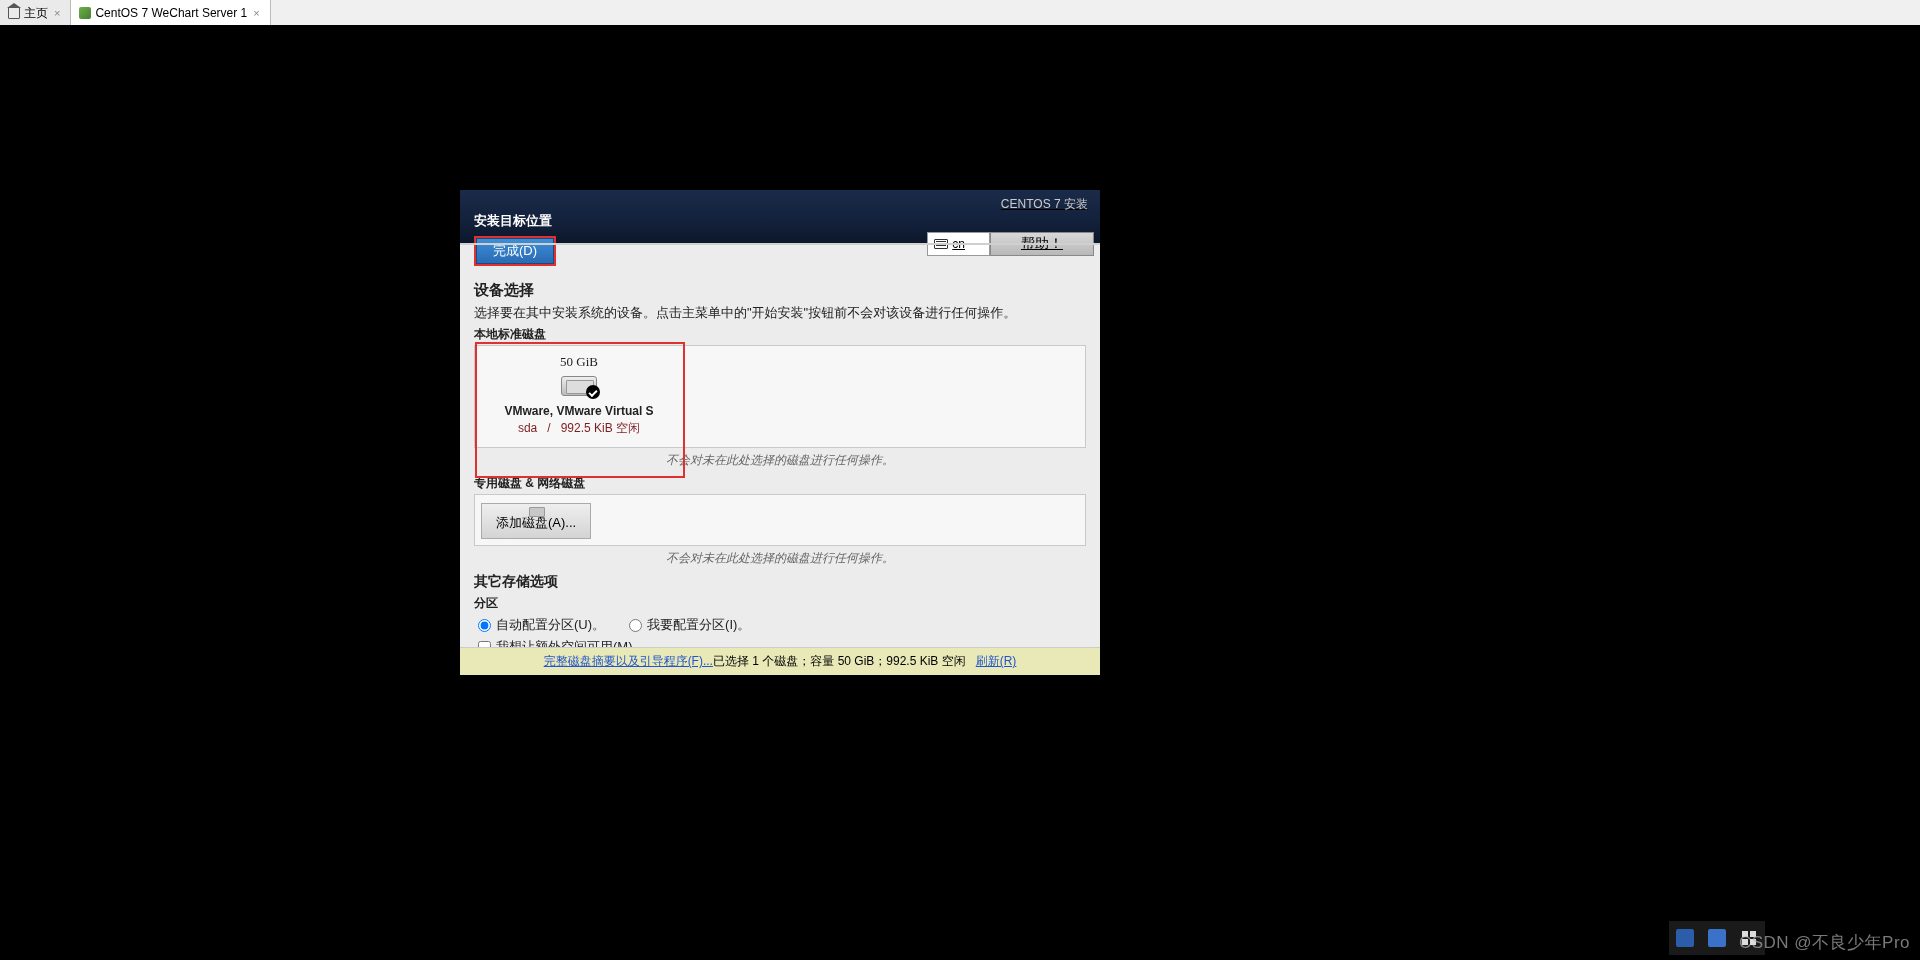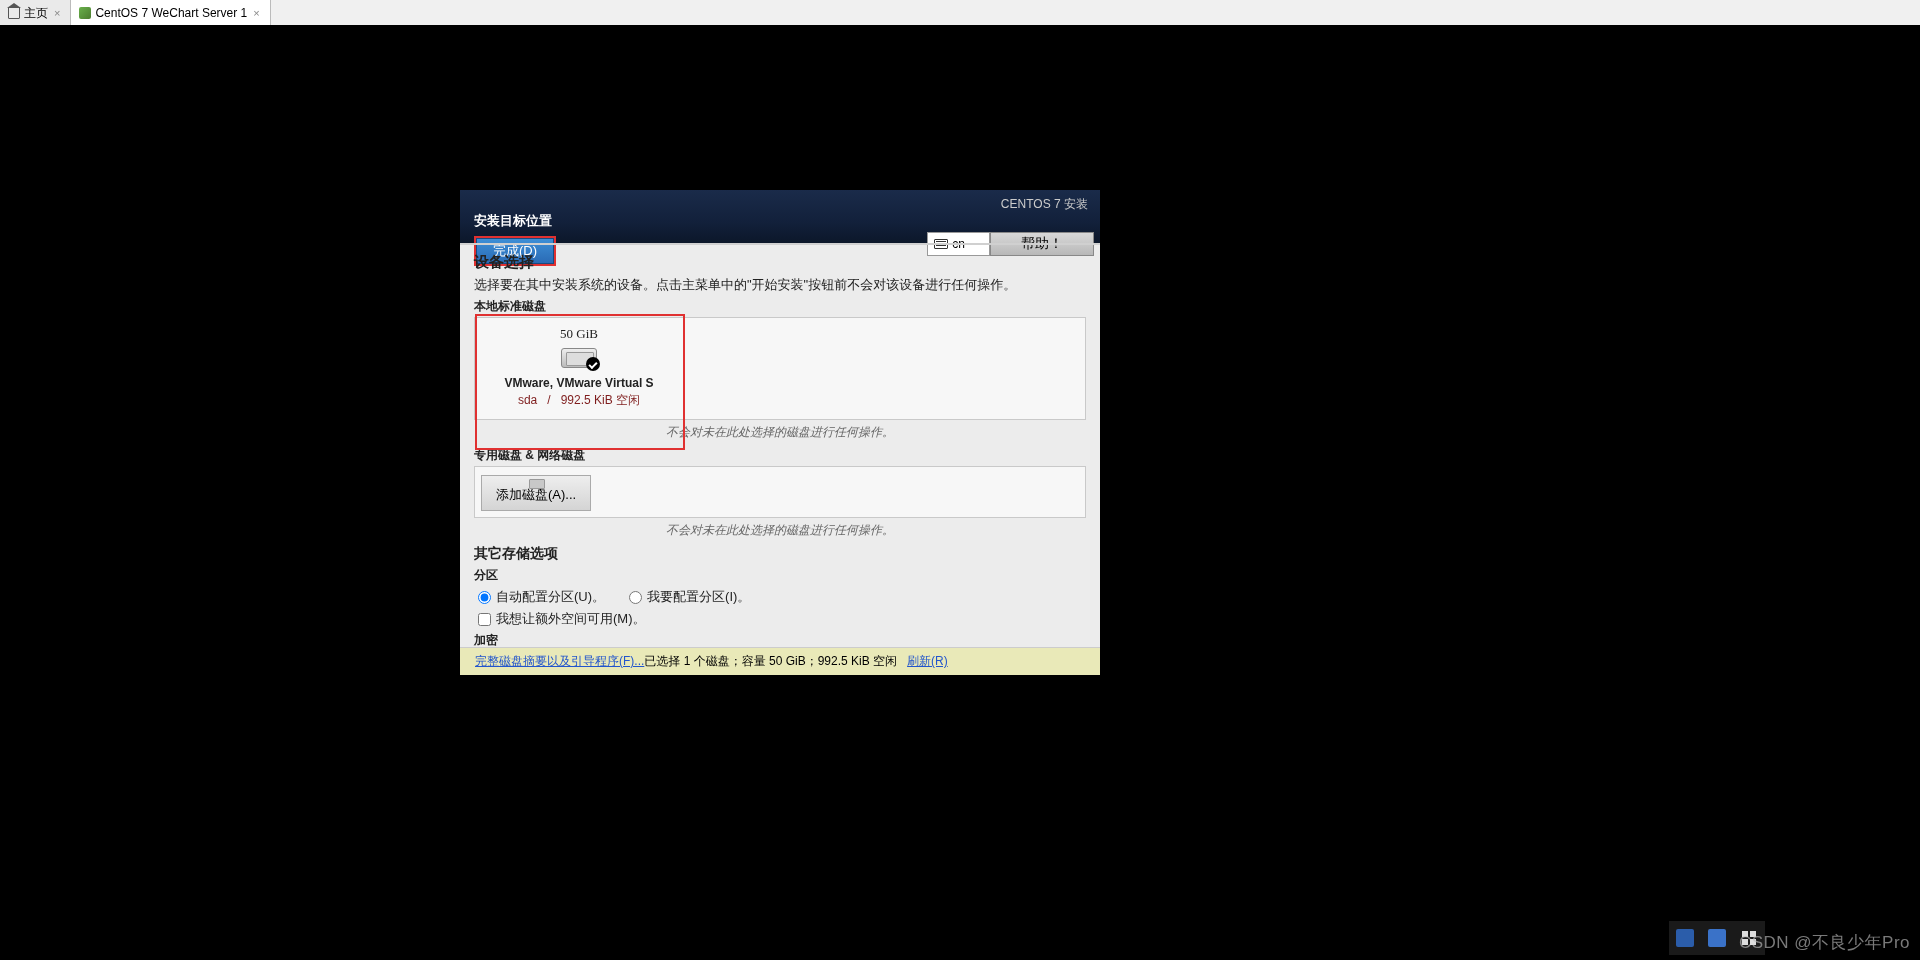--- a/index.html
+++ b/index.html
@@ -20,30 +20,30 @@
 
 .installer { position: absolute; left: 460px; top: 165px; width: 640px; height: 485px; background: #ececec; box-shadow: 0 0 10px rgba(0,0,0,.5); display: flex; flex-direction: column; }
 
 
 .dlg-header { height: 55px; background: linear-gradient(180deg,#1a2b4a 0%,#12203a 60%,#0b1628 100%); position: relative; display: flex; justify-content: space-between; }
 .dlg-header::after { content:''; position:absolute; bottom:0; left:0; right:0; height:2px; background:#d0d0d0; }
 .hdr-left { padding: 0 14px; }
 .hdr-title { color:#fff; font-size:13px; font-weight:bold; padding-top:22px; }
 .done-wrap { margin-top: 6px; display:inline-block; border:2px solid #e03131; }
 .done-btn { background:linear-gradient(180deg,#3d8fd6,#2a6bb5); color:#fff; border:1px solid #1a4a80; padding:3px 16px; font-size:13px; cursor:pointer; }
-.hdr-right { display:flex; flex-direction:column; align-items:flex-end; padding:6px 6px 0 0; gap:19px; }
+.hdr-right { display:flex; flex-direction:column; align-items:flex-end; padding:6px 6px 0 0; gap:19px;text-decoration:underline; }
 .hdr-os { color:#ccc; font-size:12px; padding-right:6px; }
 .hdr-controls { display:flex; gap:0; }
 .lang-box { background:#fff; border:1px solid #999; padding:2px 24px 2px 6px; font-size:12px; display:flex; align-items:center; gap:4px; }
 .kbd-icon { width:14px; height:10px; border:1px solid #333; border-radius:1px; position:relative; }
 .kbd-icon::before { content:''; position:absolute; top:1px; left:1px; right:1px; height:1px; background:#333; box-shadow:0 2px #333, 0 4px #333; }
 .help-btn { background:linear-gradient(180deg,#d8d8d8,#b8b8b8); border:1px solid #888; padding:2px 30px; font-size:14px; cursor:pointer; }
 
 
-.dlg-body { flex:1; padding:8px 14px 0 14px; font-size:13px; color:#222; overflow:hidden; position:relative; }
+.dlg-body { flex:1; padding:8px 14px 0 14px; font-size:13px; color:#222; overflow:hidden; position:relative;margin-top:28px; }
 .sec-title { font-size:15px; font-weight:bold; margin-bottom:4px; }
 .sec-desc { font-size:13px; margin-bottom:4px; }
 .sub-title { font-size:12px; font-weight:bold; margin-top:2px; margin-bottom:2px; }
 .disk-panel { border:1px solid #c9c9c9; background:#f7f7f7; padding:4px 6px 10px 6px; position:relative; }
 .disk-red { position:absolute; top:-4px; left:0; width:210px; height:136px; border:2px solid #e03131; pointer-events:none; }
 .disk-item { width:196px; text-align:center; cursor:pointer; }
 .disk-size { font-size:13px; padding:4px 0 6px;font-family:Liberation Serif, serif; }
 .hdd { width:36px; height:20px; margin:0 auto; background:linear-gradient(180deg,#eee,#bbb); border:1px solid #888; border-radius:3px; position:relative; }
 .hdd::before { content:''; position:absolute; top:3px; left:4px; width:26px; height:12px; border:1px solid #999; border-radius:1px; background:#ddd; }
 .hdd-check { position:absolute; right:-4px; bottom:-4px; width:14px; height:14px; background:#000; border-radius:50%; }
@@ -51,21 +51,21 @@
 .disk-model { font-size:12px; font-weight:bold; margin-top:8px; }
 .disk-info { font-size:12px; color:#7f1d1d; margin-top:2px; }
 .note-right { text-align:center; font-size:12px; font-style:italic; color:#666; margin-top:4px; }
 .add-disk-btn { background:linear-gradient(180deg,#eee,#d4d4d4); border:1px solid #aaa; padding:10px 14px 6px; font-size:13px; cursor:pointer; text-align:center; display:inline-block; margin-top:2px; position:relative; }
 .add-disk-btn::before { content:''; position:absolute; top:3px; left:50%; width:14px; height:8px; margin-left:-7px; background:#c8c8c8; border:1px solid #999; border-radius:1px; }
 .radio-row, .check-row { display:flex; gap:24px; margin:4px 0 2px 4px; font-size:13px; align-items:center; }
 .radio-row label, .check-row label { display:flex; align-items:center; gap:5px; cursor:pointer; }
 input[type=radio], input[type=checkbox] { margin:0; }
 
 
-.dlg-footer { background:#e9e9b8; border-top:1px solid #ccc; padding:5px 15px; display:flex; justify-content:flex-start; font-size:12px; align-items:center; }
+.dlg-footer { background:#e9e9b8; border-top:1px solid #ccc; padding:5px 0; display:flex; justify-content:center; font-size:12px; align-items:center; }
 .link { color:#2255cc; text-decoration:underline; cursor:pointer; }
 
 
 .taskbar { position:absolute; right:155px; bottom:5px; height:34px; display:flex; gap:0; background:#1a1a1a; padding:0; align-items:center; }
 .task-item { width:32px; height:32px; display:flex; align-items:center; justify-content:center; cursor:pointer; }
 .ti-blue { width:18px; height:18px; background:#2b5daa; border-radius:2px; }
 .ti-blue2 { width:18px; height:18px; background:#3a72c8; border-radius:2px; }
 .ti-grid { width:14px; height:14px; position:relative; }
 .ti-grid::before,.ti-grid::after { content:''; position:absolute; background:#ddd; }
 .ti-grid::before { width:6px; height:6px; top:0; left:0; box-shadow:8px 0 #ddd, 0 8px #ddd, 8px 8px #ddd; }

